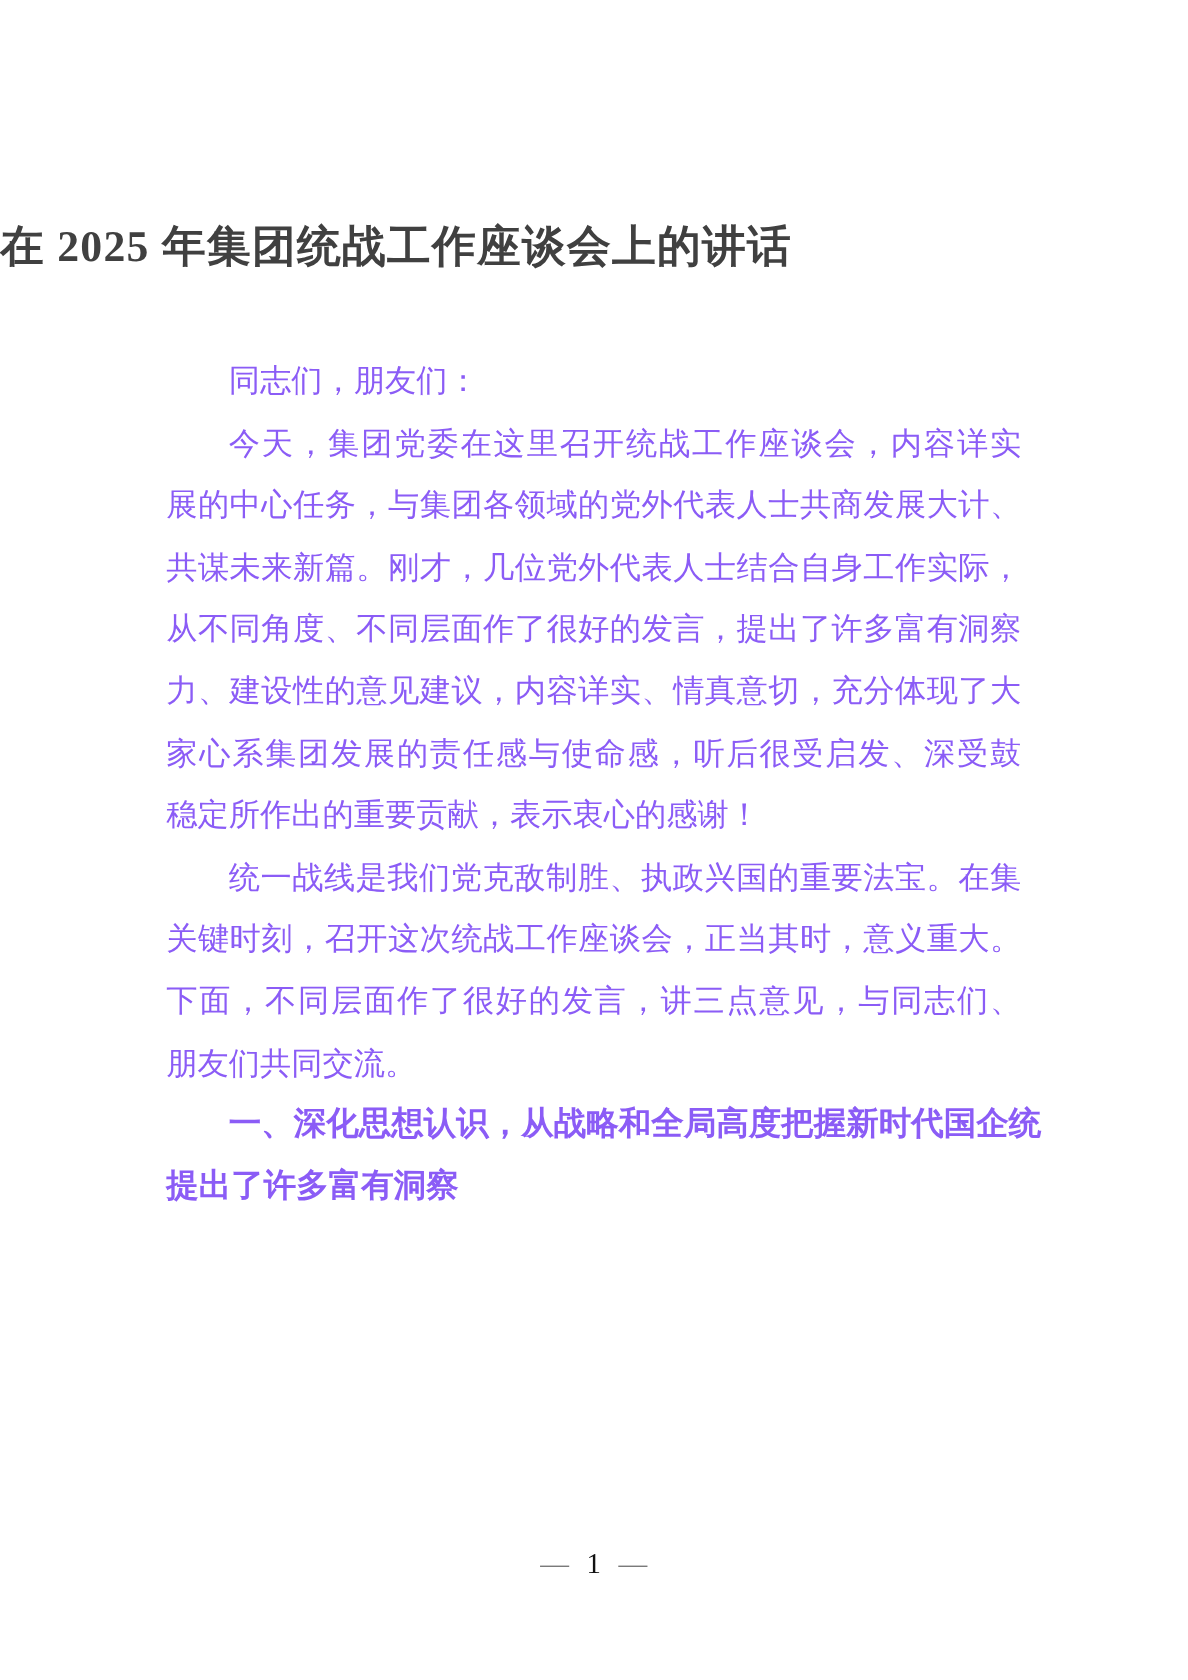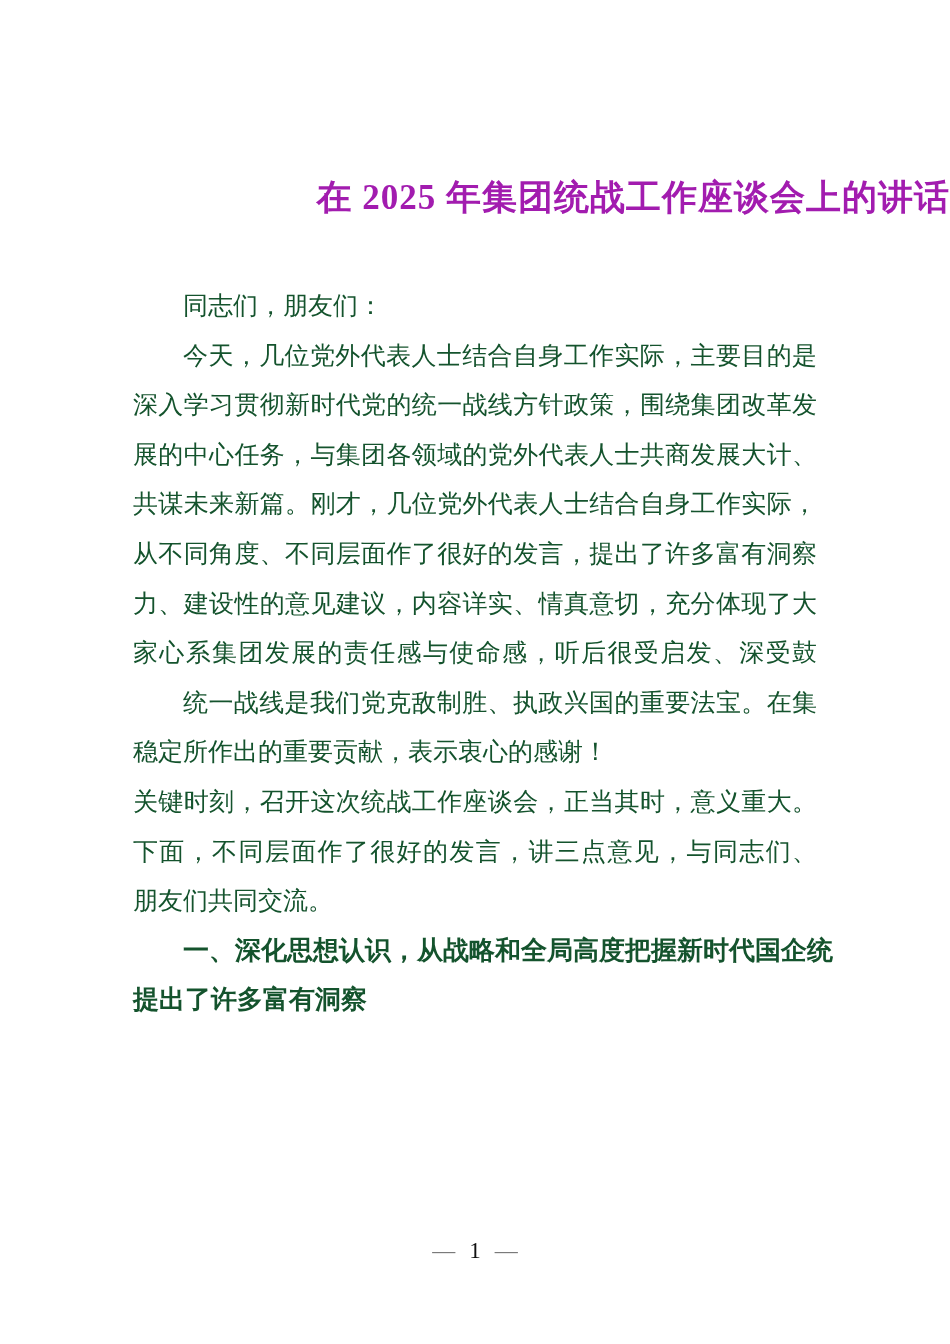--- a/index.html
+++ b/index.html
@@ -13,52 +13,52 @@
     height: 1344px;
     background: #ffffff;
     overflow: hidden;
     font-family: "Liberation Serif", serif;
     color: #000000;
   }
   .doc-title {
     position: absolute;
     top: 172px;
     left: 0;
-    right: 0;
-    text-align: right;
+    right: 12px;
+    text-align: left;
     font-family: "Liberation Serif", serif;
     font-weight: bold;
     font-size: 35px;
     line-height: 52px;
-    color: #a21caf;
+    color: #404040;
     letter-spacing: 1px;
     white-space: nowrap;
   }
   .doc-body {
     position: absolute;
     top: 281px;
     left: 133px;
     width: 684px;
   }
   .line {
     font-size: 25px;
     line-height: 49.6px;
     height: 49.6px;
     text-align: justify;
     white-space: nowrap;
-    color: #14532d;
+    color: #8b5cf6;
   }
   .line.fill {
     text-align-last: justify;
   }
   .line.indent {
     text-indent: 50px;
   }
   .line.heading {
-    font-family: Liberation Serif, serif;
+    font-family: Liberation Mono, monospace;
     font-weight: bold;
     font-size: 26px;
   }
   .page-footer {
     position: absolute;
     top: 1236px;
     left: 0;
     right: 0;
     text-align: center;
     font-size: 23px;
@@ -75,29 +75,28 @@
 </style>
 </head>
 <body>
 
 <div class="page">
 
   <div class="doc-title">在 2025 年集团统战工作座谈会上的讲话</div>
 
   <div class="doc-body">
     <div class="line indent">同志们，朋友们：</div>
-    <div class="line indent fill">今天，几位党外代表人士结合自身工作实际，主要目的是</div>
-    <div class="line fill">深入学习贯彻新时代党的统一战线方针政策，围绕集团改革发</div>
+    <div class="line indent fill">今天，集团党委在这里召开统战工作座谈会，内容详实</div>
     <div class="line fill">展的中心任务，与集团各领域的党外代表人士共商发展大计、</div>
     <div class="line fill">共谋未来新篇。刚才，几位党外代表人士结合自身工作实际，</div>
     <div class="line fill">从不同角度、不同层面作了很好的发言，提出了许多富有洞察</div>
     <div class="line fill">力、建设性的意见建议，内容详实、情真意切，充分体现了大</div>
     <div class="line fill">家心系集团发展的责任感与使命感，听后很受启发、深受鼓</div>
+    <div class="line">稳定所作出的重要贡献，表示衷心的感谢！</div>
     <div class="line indent fill">统一战线是我们党克敌制胜、执政兴国的重要法宝。在集</div>
-    <div class="line">稳定所作出的重要贡献，表示衷心的感谢！</div>
     <div class="line fill">关键时刻，召开这次统战工作座谈会，正当其时，意义重大。</div>
     <div class="line fill">下面，不同层面作了很好的发言，讲三点意见，与同志们、</div>
     <div class="line">朋友们共同交流。</div>
     <div class="line heading indent fill">一、深化思想认识，从战略和全局高度把握新时代国企统</div>
     <div class="line heading">提出了许多富有洞察</div>
   </div>
 
   <div class="page-footer">
     <span class="dash">—</span><span class="num">1</span><span class="dash">—</span>
   </div>

